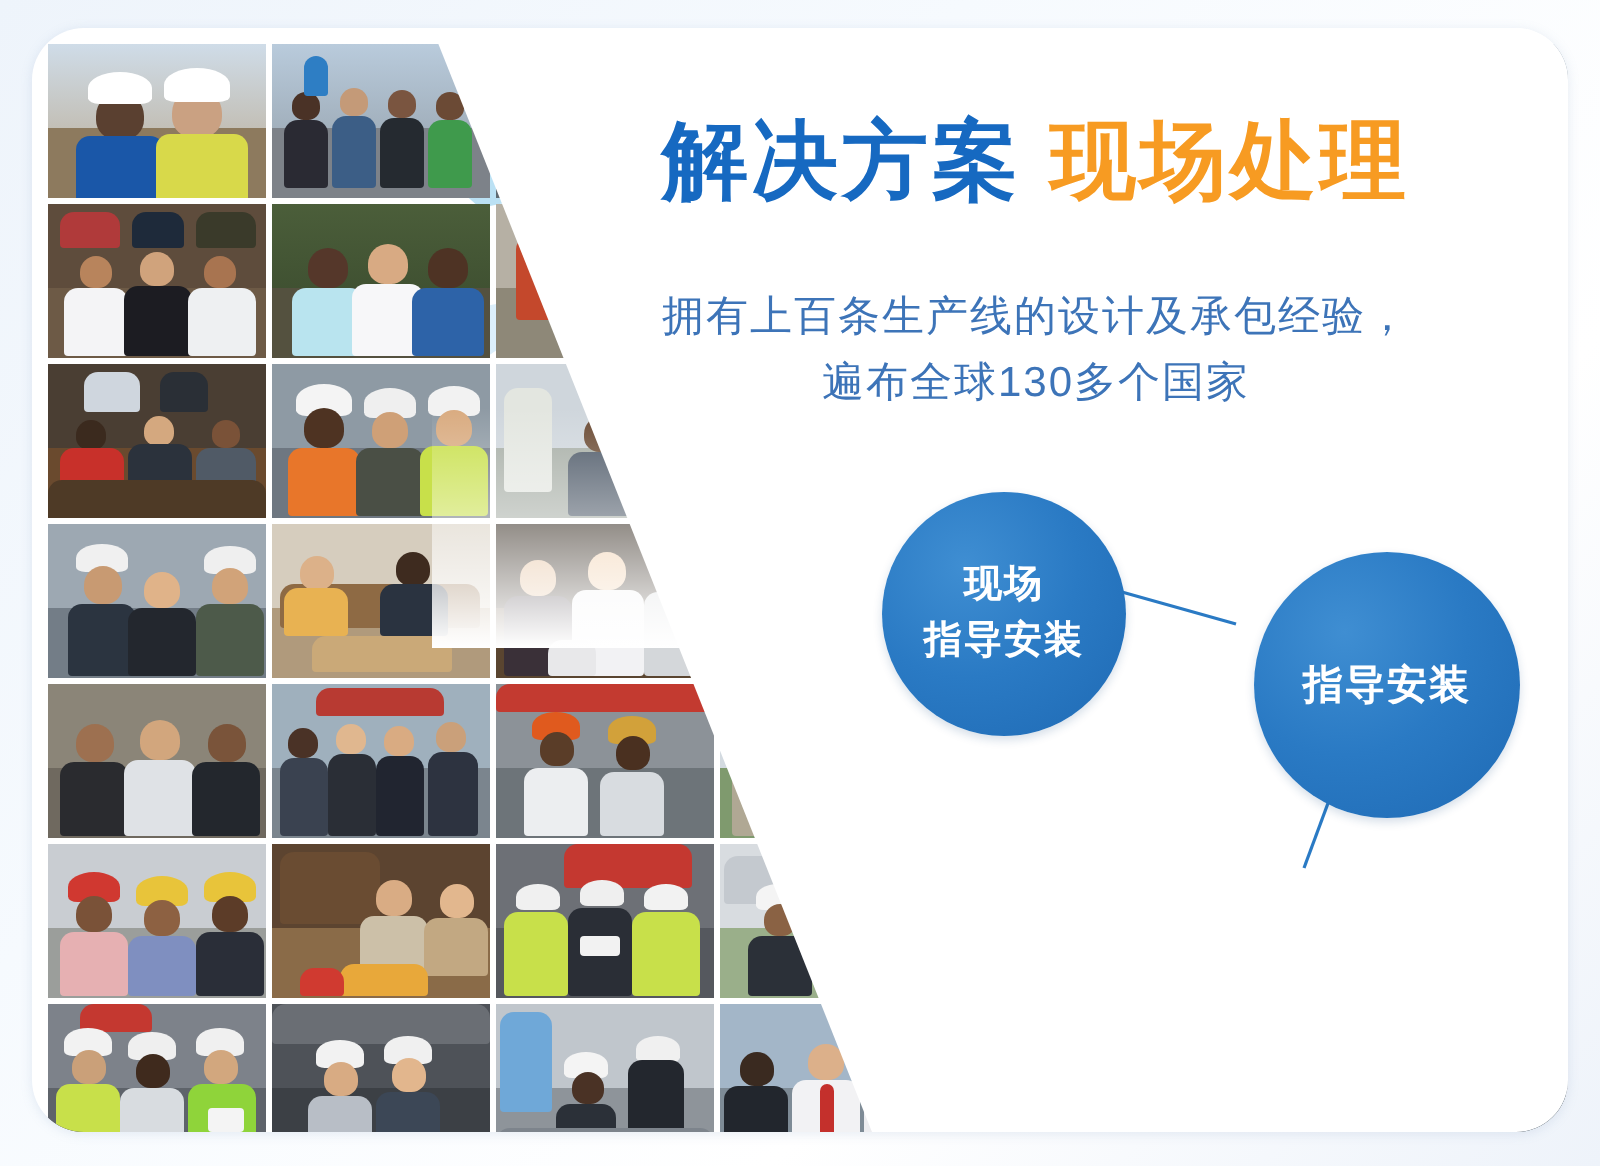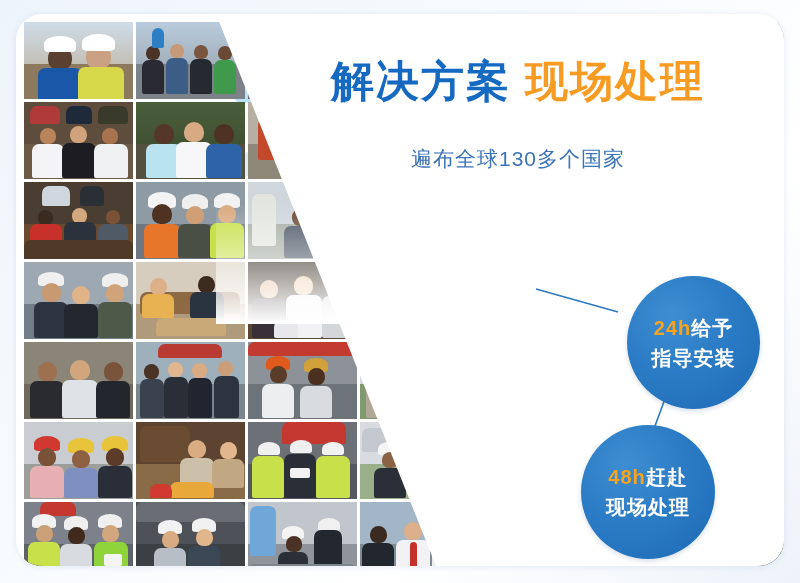--- a/index.html
+++ b/index.html
@@ -614,29 +614,29 @@
     <svg id="links" viewBox="0 0 768 552" preserveAspectRatio="none">
       <line x1="520" y1="275" x2="602" y2="298" stroke="#2a7ac4" stroke-width="1.6"></line>
       <line x1="656" y1="366" x2="636" y2="420" stroke="#2a7ac4" stroke-width="1.6"></line>
     </svg>
 
     <div id="content">
       <div id="headline">
         <span class="blue">解决方案</span><span class="orange">现场处理</span>
       </div>
       <div id="sub">
+        <div>拥有上百条生产线的设计及承包经验，</div>
         <div>遍布全球130多个国家</div>
       </div>
 
+      <div id="c1" class="circle">
+        <span>现场</span>
+        <span>指导安装</span>
+      </div>
 
       <div id="c2" class="circle">
-        <span><em class="hl" style="font-style:normal">24h</em><em style="font-style:normal">给予</em></span>
         <span>指导安装</span>
       </div>
 
-      <div id="c3" class="circle">
-        <span><em class="hl" style="font-style:normal">48h</em><em style="font-style:normal">赶赴</em></span>
-        <span>现场处理</span>
-      </div>
     </div>
 
   </div>
 </div>
 
 </body></html>

